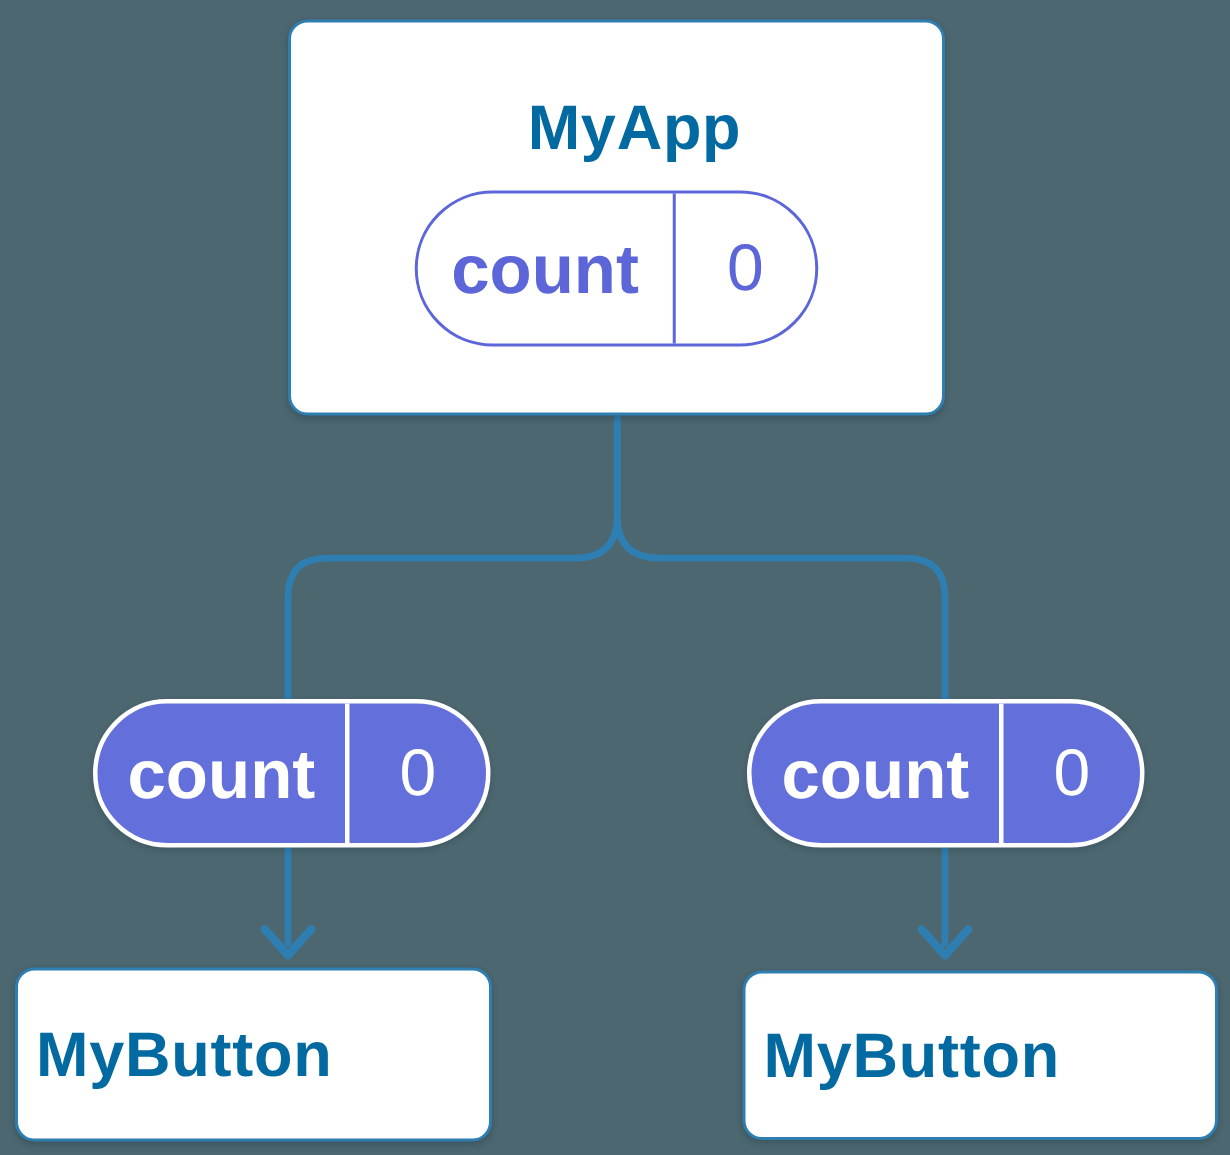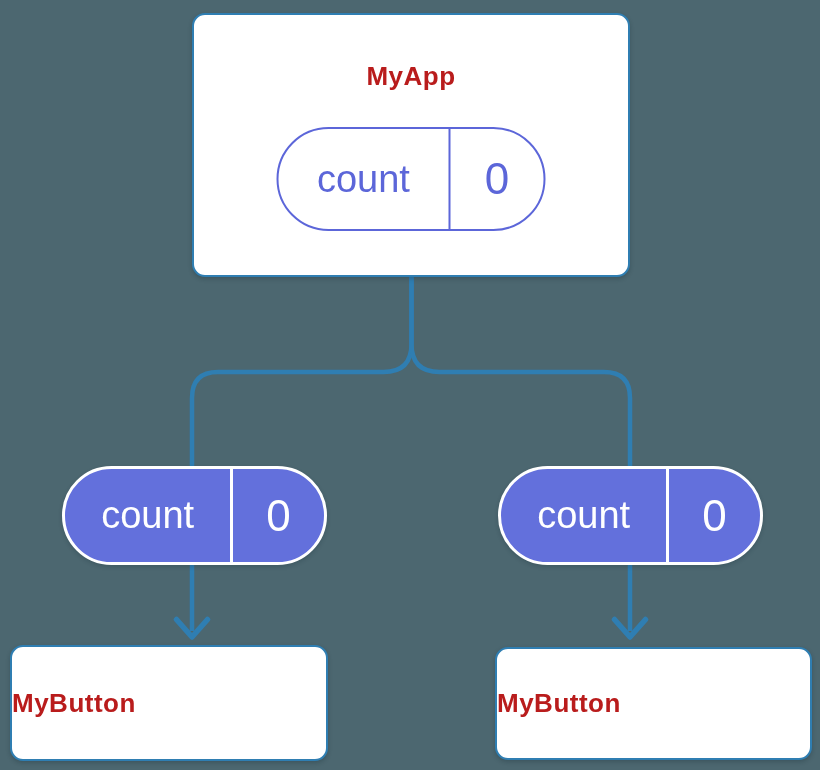--- a/index.html
+++ b/index.html
@@ -30,44 +30,45 @@
     box-sizing: border-box;
     box-shadow: 0 2px 4px rgba(15, 35, 45, 0.25);
   }
   .card-myapp {
     left: 192px;
     top: 13px;
     width: 438px;
     height: 264px;
   }
   .node-title {
-    color: #b91c1c;
-    font-size: 26px;
+    color: #0369a1;
+    font-size: 42px;
     font-weight: 600;
     letter-spacing: 0.5px;
     white-space: nowrap;
+    margin-left: 12px;
   }
   .myapp-title {
     position: absolute;
     top: 46px;
     left: 0;
     width: 100%;
     text-align: center;
   }
   .pill {
     display: flex;
     box-sizing: border-box;
     align-items: stretch;
   }
   .pill-section {
     display: flex;
     align-items: center;
     justify-content: center;
   }
-  .pill-label { flex: 1.82; font-size: 38px; }
+  .pill-label { flex: 1.82; font-size: 46px; font-weight: bold; }
   .pill-value { flex: 1; font-size: 44px; }
   .pill-outline {
     position: absolute;
     left: 50%;
     transform: translateX(-50%);
     top: 112px;
     width: 269px;
     height: 104px;
     border: 2px solid #5C66D9;
     border-radius: 54px;

